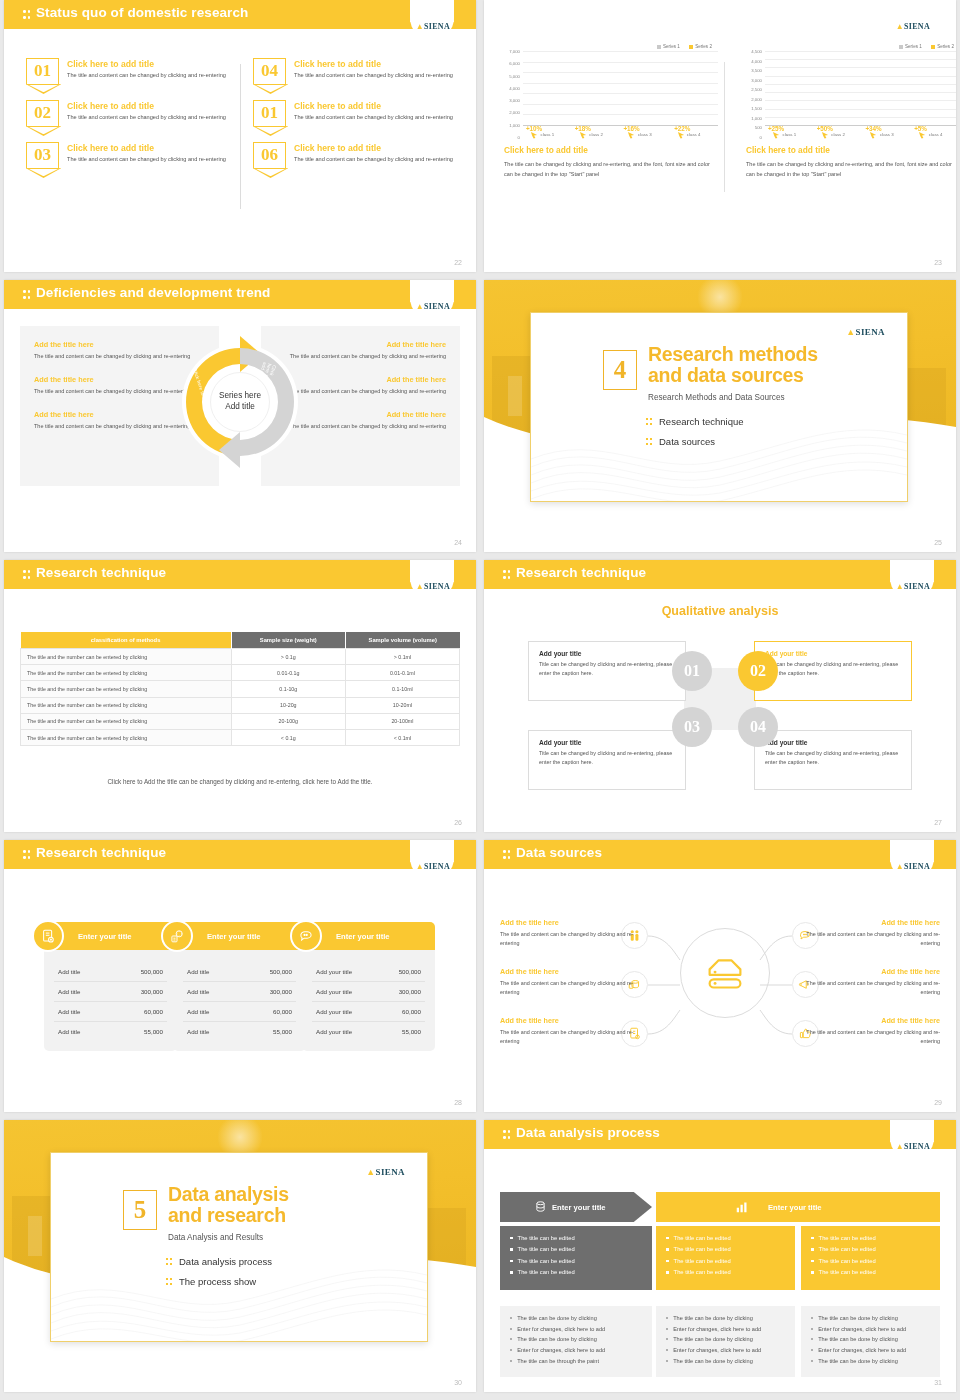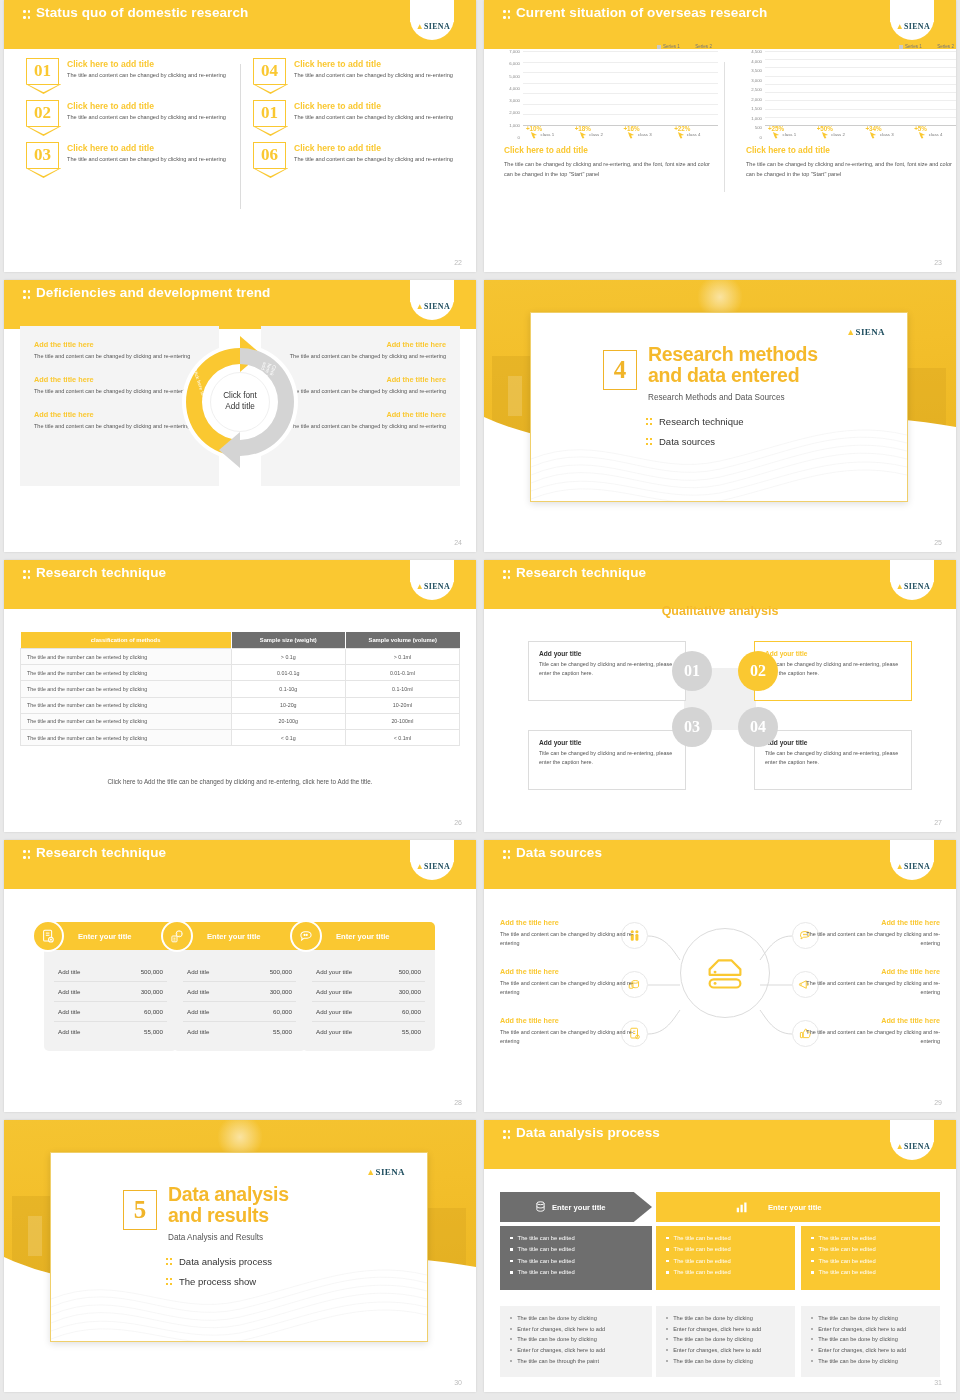--- a/index.html
+++ b/index.html
@@ -9,21 +9,21 @@
     font-family:"Liberation Sans", sans-serif;
     overflow:hidden;
   }
   .deck { display:grid; grid-template-columns:repeat(2,480px); grid-template-rows:repeat(5,280px); }
   .cell { width:480px; height:280px; padding:0 4px 8px 4px; }
   .slide {
     position:relative; width:472px; height:272px; background:#fff;
     overflow:hidden; box-shadow:0 0 2px rgba(0,0,0,.12);
   }
   
-  .hdr { position:absolute; left:0; top:0; width:100%; height:49px; background:#fac831; }
+  .hdr { position:absolute; left:0; top:0; width:100%; height:29px; background:#fac831; }
   .hdr .dots { position:absolute; left:19px; top:9px; width:8px; height:12px; }
   .hdr .dots i { position:absolute; width:2.6px; height:2.6px; background:#fff; border-radius:50%; }
   .hdr .dots i:nth-child(1){left:0;top:1px;}
   .hdr .dots i:nth-child(2){left:0;top:7px;}
   .hdr .dots i:nth-child(3){left:4.5px;top:1px;}
   .hdr .dots i:nth-child(4){left:4.5px;top:7px;}
   .hdr h1 { position:absolute; left:32px; top:5px; font-size:13.5px; font-weight:bold;
             color:#fff; letter-spacing:.1px; }
   
   .notch { position:absolute; right:22px; top:0; width:44px; height:40px;
@@ -285,29 +285,20 @@
         <div class="d">The title and content can be changed by clicking and re-entering</div>
             </div>
       </div>
     </div>
     <div class="pg">22</div>
   </div>
     </div>
 
   <div class="cell">
   <div class="slide">
-    <div class="hdr">
-      <div class="dots">
-            <i></i>
-            <i></i>
-            <i></i>
-            <i></i>
-          </div>
-      <h1>Current situation of overseas research</h1>
-    </div>
     <div class="notch"></div>
     <div class="logo"><span class="mark">▲</span><span>SIENA</span></div>
 
     <div class="chartwrap">
       <div class="vline"></div>
 
       <div class="chartcol l">
         <div class="legend">
           <b class="s1"></b><span>Series 1</span>
           <b class="s2"></b><span>Series 2</span>
@@ -506,21 +497,21 @@
 
     <div class="cycle">
       <svg width="118" height="148" viewBox="0 0 118 148">
         <circle cx="59" cy="70" r="58" fill="#fff"></circle>
         <path d="M59 16 A54 54 0 0 0 59 124 L59 108 A38 38 0 0 1 59 32 Z" fill="#fac831"></path>
         <path d="M59 16 L59 4 L80 22 L59 40 L59 32 Z" fill="#fac831"></path>
         <path d="M59 124 A54 54 0 0 0 59 16 L59 32 A38 38 0 0 1 59 108 Z" fill="#d4d4d4"></path>
         <path d="M59 124 L59 136 L38 118 L59 100 L59 108 Z" fill="#d4d4d4"></path>
       </svg>
       <div class="ring-ctr">
-        <span>Click font</span>
+        <span>Series here</span>
         <span>Add title</span>
       </div>
       <div class="arcl" style="left:16px; top:36px; transform:rotate(72deg); transform-origin:left top;">Click here to add title</div>
       <div class="arcl" style="left:96px; top:34px; transform:rotate(108deg); transform-origin:left top; color:#fff;">Click here to add title</div>
     </div>
     <div class="pg">24</div>
   </div>
     </div>
 
   <div class="cell">
@@ -546,21 +537,21 @@
             <path d="M0 94 C70 66 120 108 190 96 C260 80 310 54 378 70"></path>
             <path d="M0 102 C70 74 120 114 190 104 C260 88 310 62 378 78"></path>
             <path d="M0 62 C70 34 120 80 190 64 C260 48 310 22 378 38"></path>
           </g>
         </svg>
         <div class="clogo"><span class="mark">▲</span><span>SIENA</span></div>
       </div>
       <div class="numbox">4</div>
       <div class="ttl">
         <div>Research methods</div>
-        <div>and data entered</div>
+        <div>and data sources</div>
       </div>
       <div class="sub">Research Methods and Data Sources</div>
       <div class="bullets">
         <div class="bl">
               <span class="dd">
                 <i></i>
                 <i></i>
                 <i></i>
                 <i></i>
               </span>
@@ -926,21 +917,21 @@
             <path d="M0 94 C70 66 120 108 190 96 C260 80 310 54 378 70"></path>
             <path d="M0 102 C70 74 120 114 190 104 C260 88 310 62 378 78"></path>
             <path d="M0 62 C70 34 120 80 190 64 C260 48 310 22 378 38"></path>
           </g>
         </svg>
         <div class="clogo"><span class="mark">▲</span><span>SIENA</span></div>
       </div>
       <div class="numbox">5</div>
       <div class="ttl">
         <div>Data analysis</div>
-        <div>and results</div>
+        <div>and research</div>
       </div>
       <div class="sub">Data Analysis and Results</div>
       <div class="bullets">
         <div class="bl">
               <span class="dd">
                 <i></i>
                 <i></i>
                 <i></i>
                 <i></i>
               </span>

